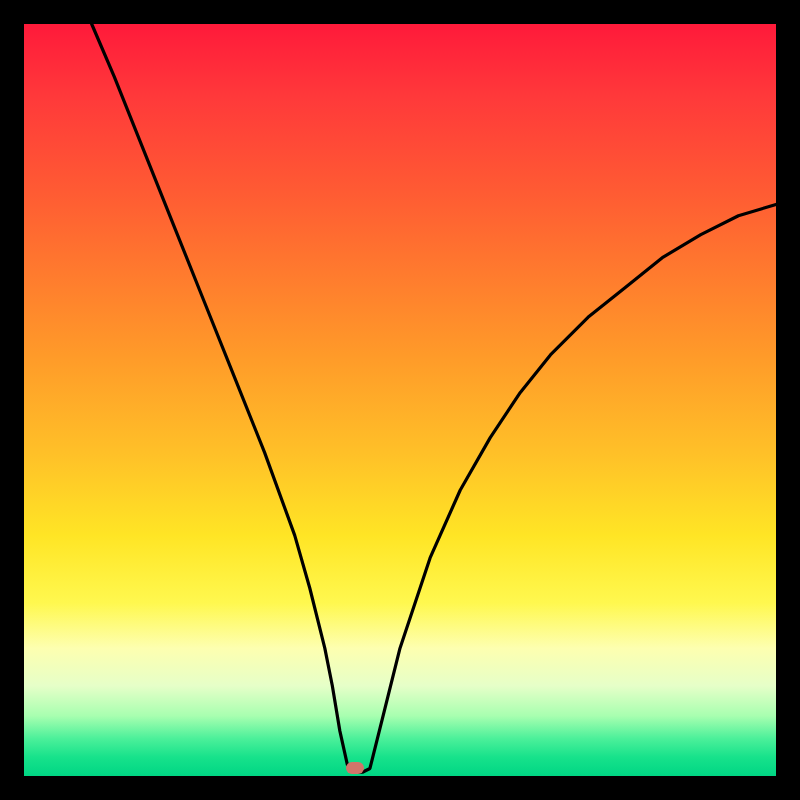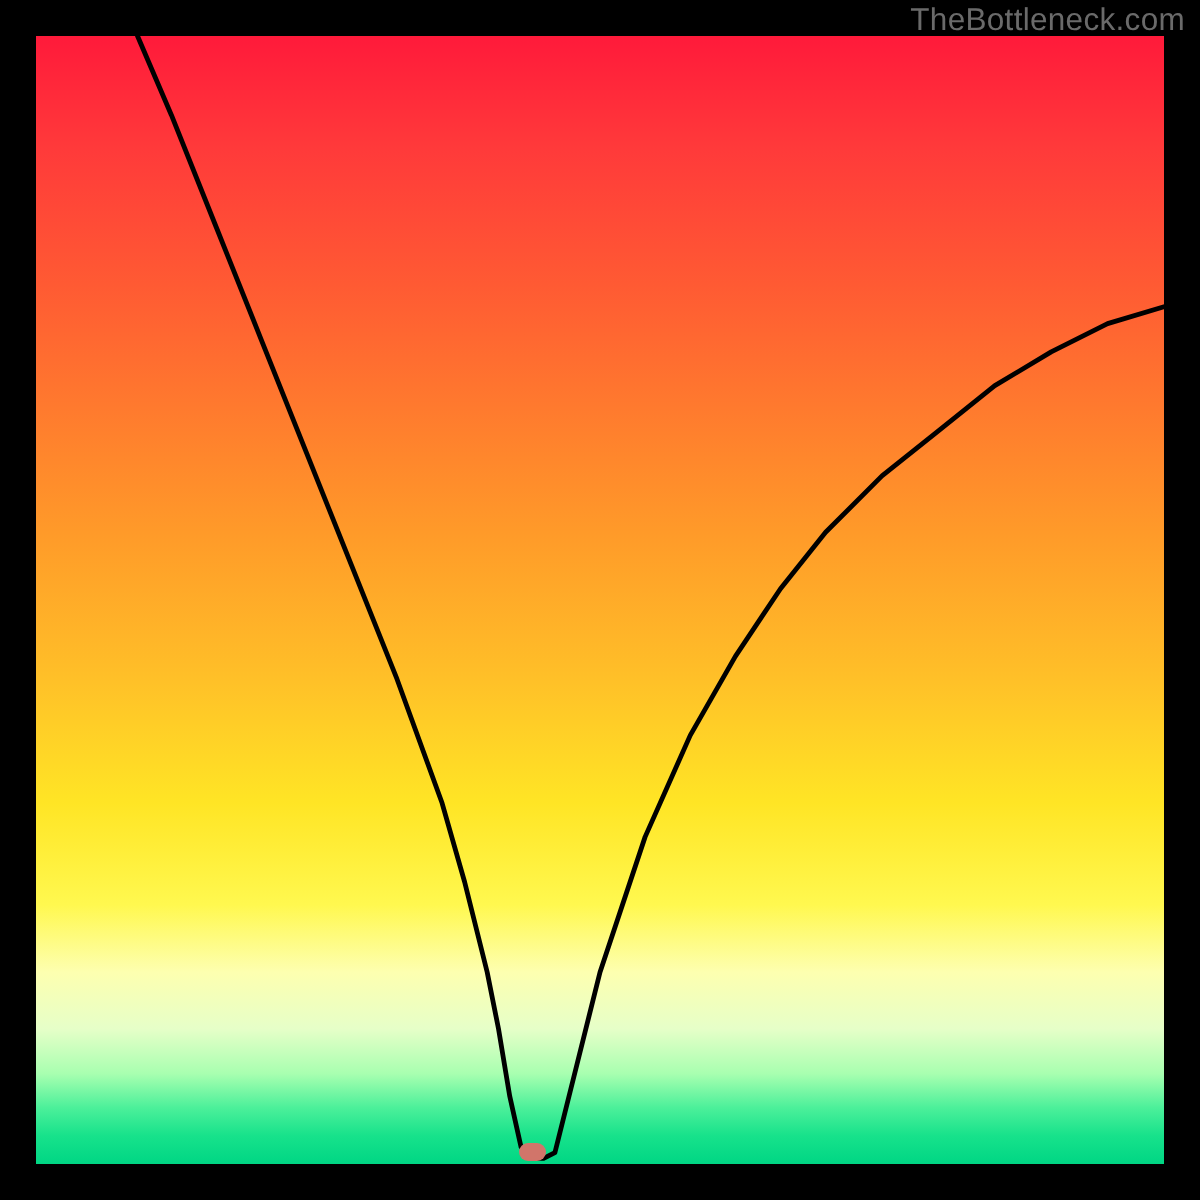--- a/index.html
+++ b/index.html
@@ -66,20 +66,19 @@
     height: 12px;
     border-radius: 6px;
     background: #d1756a;
     transform: translate(-50%, -50%);
   }
 </style>
 </head>
 <body>
 
 <div class="frame">
-  <div class="watermark">TheBottleneck.com</div>
   <div class="plot-area">
     <svg class="curve" viewBox="0 0 752 752" preserveAspectRatio="none">
       <path id="curve-path" fill="none" stroke="#000" stroke-width="3.2" stroke-linejoin="round" stroke-linecap="round" d="M67.68 0.00 L90.24 52.64 L120.32 127.84 L150.40 203.04 L180.48 278.24 L210.56 353.44 L240.64 428.64 L270.72 511.36 L285.76 564.00 L300.80 624.16 L308.32 661.76 L315.84 706.88 L323.36 740.72 L330.88 748.24 L338.40 748.24 L345.92 744.48 L360.96 684.32 L376.00 624.16 L406.08 533.92 L436.16 466.24 L466.24 413.60 L496.32 368.48 L526.40 330.88 L564.00 293.28 L601.60 263.20 L639.20 233.12 L676.80 210.56 L714.40 191.76 L752.00 180.48 "></path>
     </svg>
     <div class="marker" id="min-marker" style="left: 330.88px; top: 744.48px;"></div>
   </div>
 </div>
 
 </body></html>

